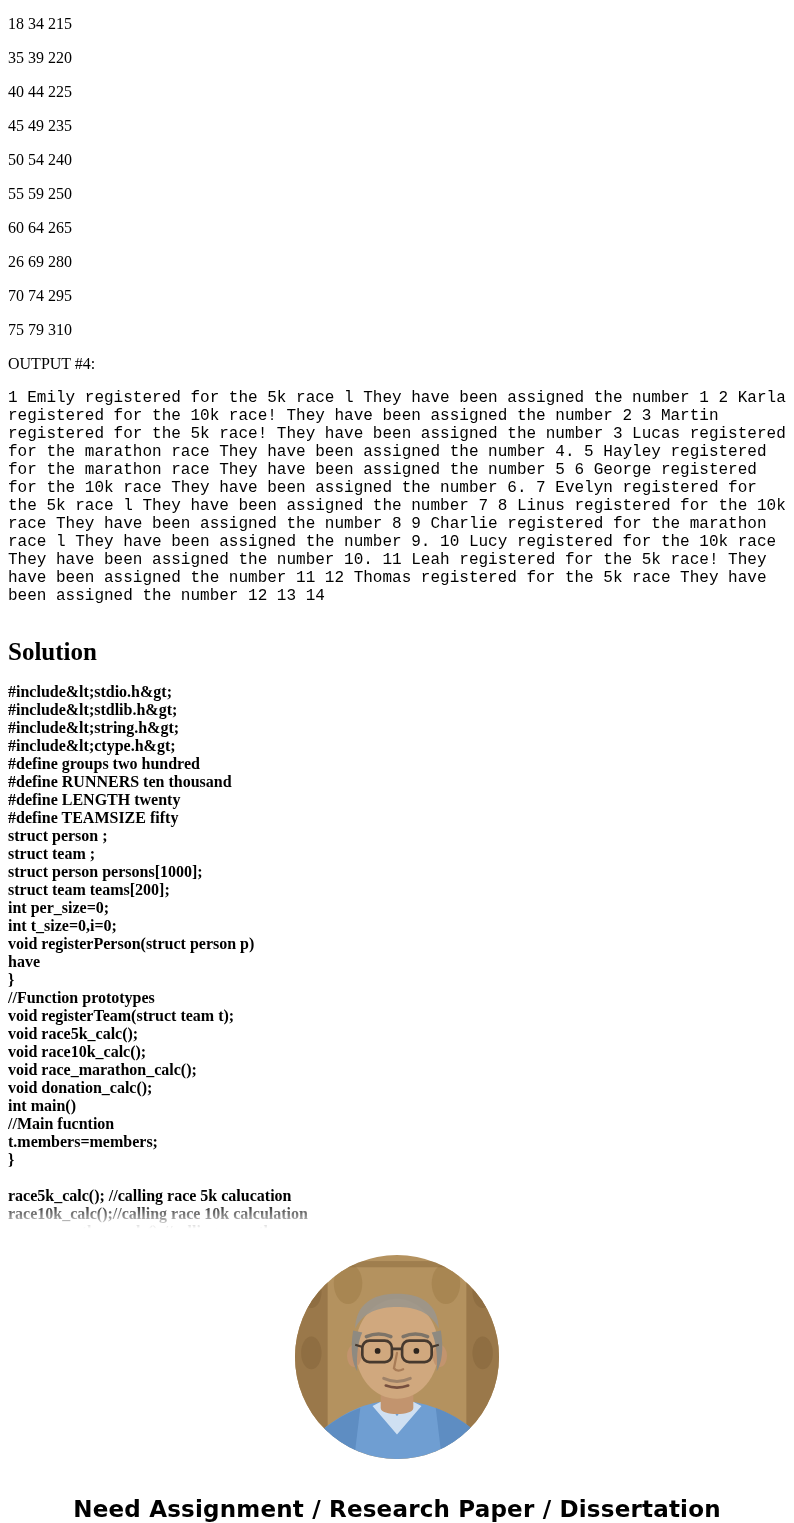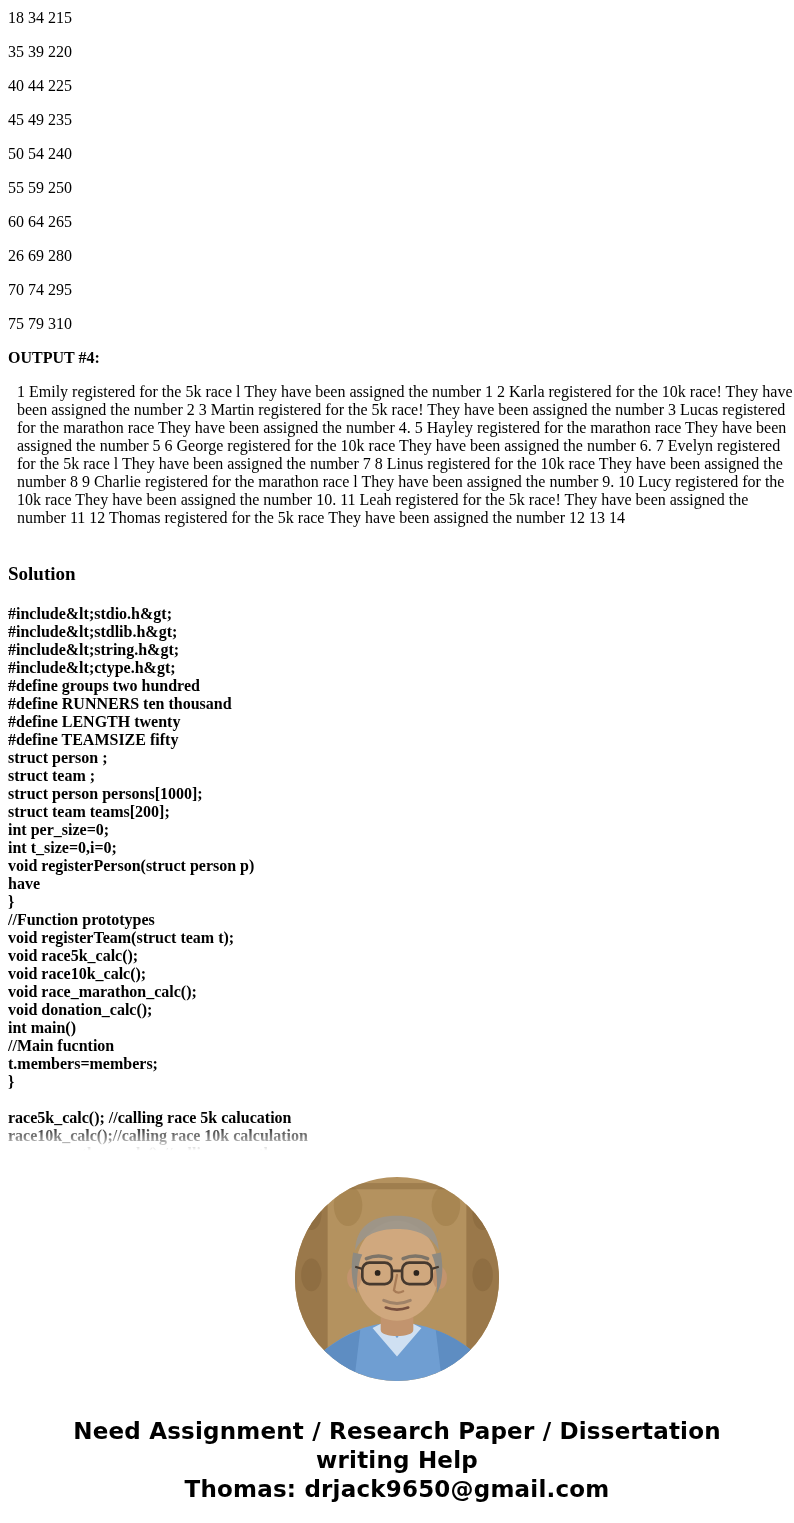--- a/index.html
+++ b/index.html
@@ -4,31 +4,31 @@
 <style>
   html,body{margin:0;padding:0;background:#ffffff;color:#000000;}
   body{
     width:794px;height:1523px;overflow:hidden;
     font-family:"Liberation Serif", serif;
     font-size:16px;line-height:18px;
   }
   .page{padding:0 8px;}
 
   
-  .num-lines{padding-top:9px;}
+  .num-lines{padding-top:15px;}
   .num-line{margin:0 0 16px 0;height:18px;white-space:pre;}
 
   
-  .bold-heading{font-weight:bold;margin:16px 0;height:18px;}
-  .output-body{margin:16px 9px;width:778px;}
+  .bold-heading{font-weight:normal;margin:16px 0;height:18px;}
+  .output-body{margin:16px 0;width:778px;font-family:Liberation Mono, monospace;}
 
   
   .solution-heading{
     font-family:"Liberation Serif", serif;
-    font-size:19px;font-weight:bold;
+    font-size:25px;font-weight:bold;
     margin:36px 0 20px 0;line-height:22px;
   }
   .code-clip{
     position:relative;max-height:548px;overflow:hidden;
   }
   .code-clip::after{
     content:'';position:absolute;left:0;right:0;bottom:0;height:30px;
     background:linear-gradient(rgba(255,255,255,0), #ffffff 92%);
     pointer-events:none;
   }

